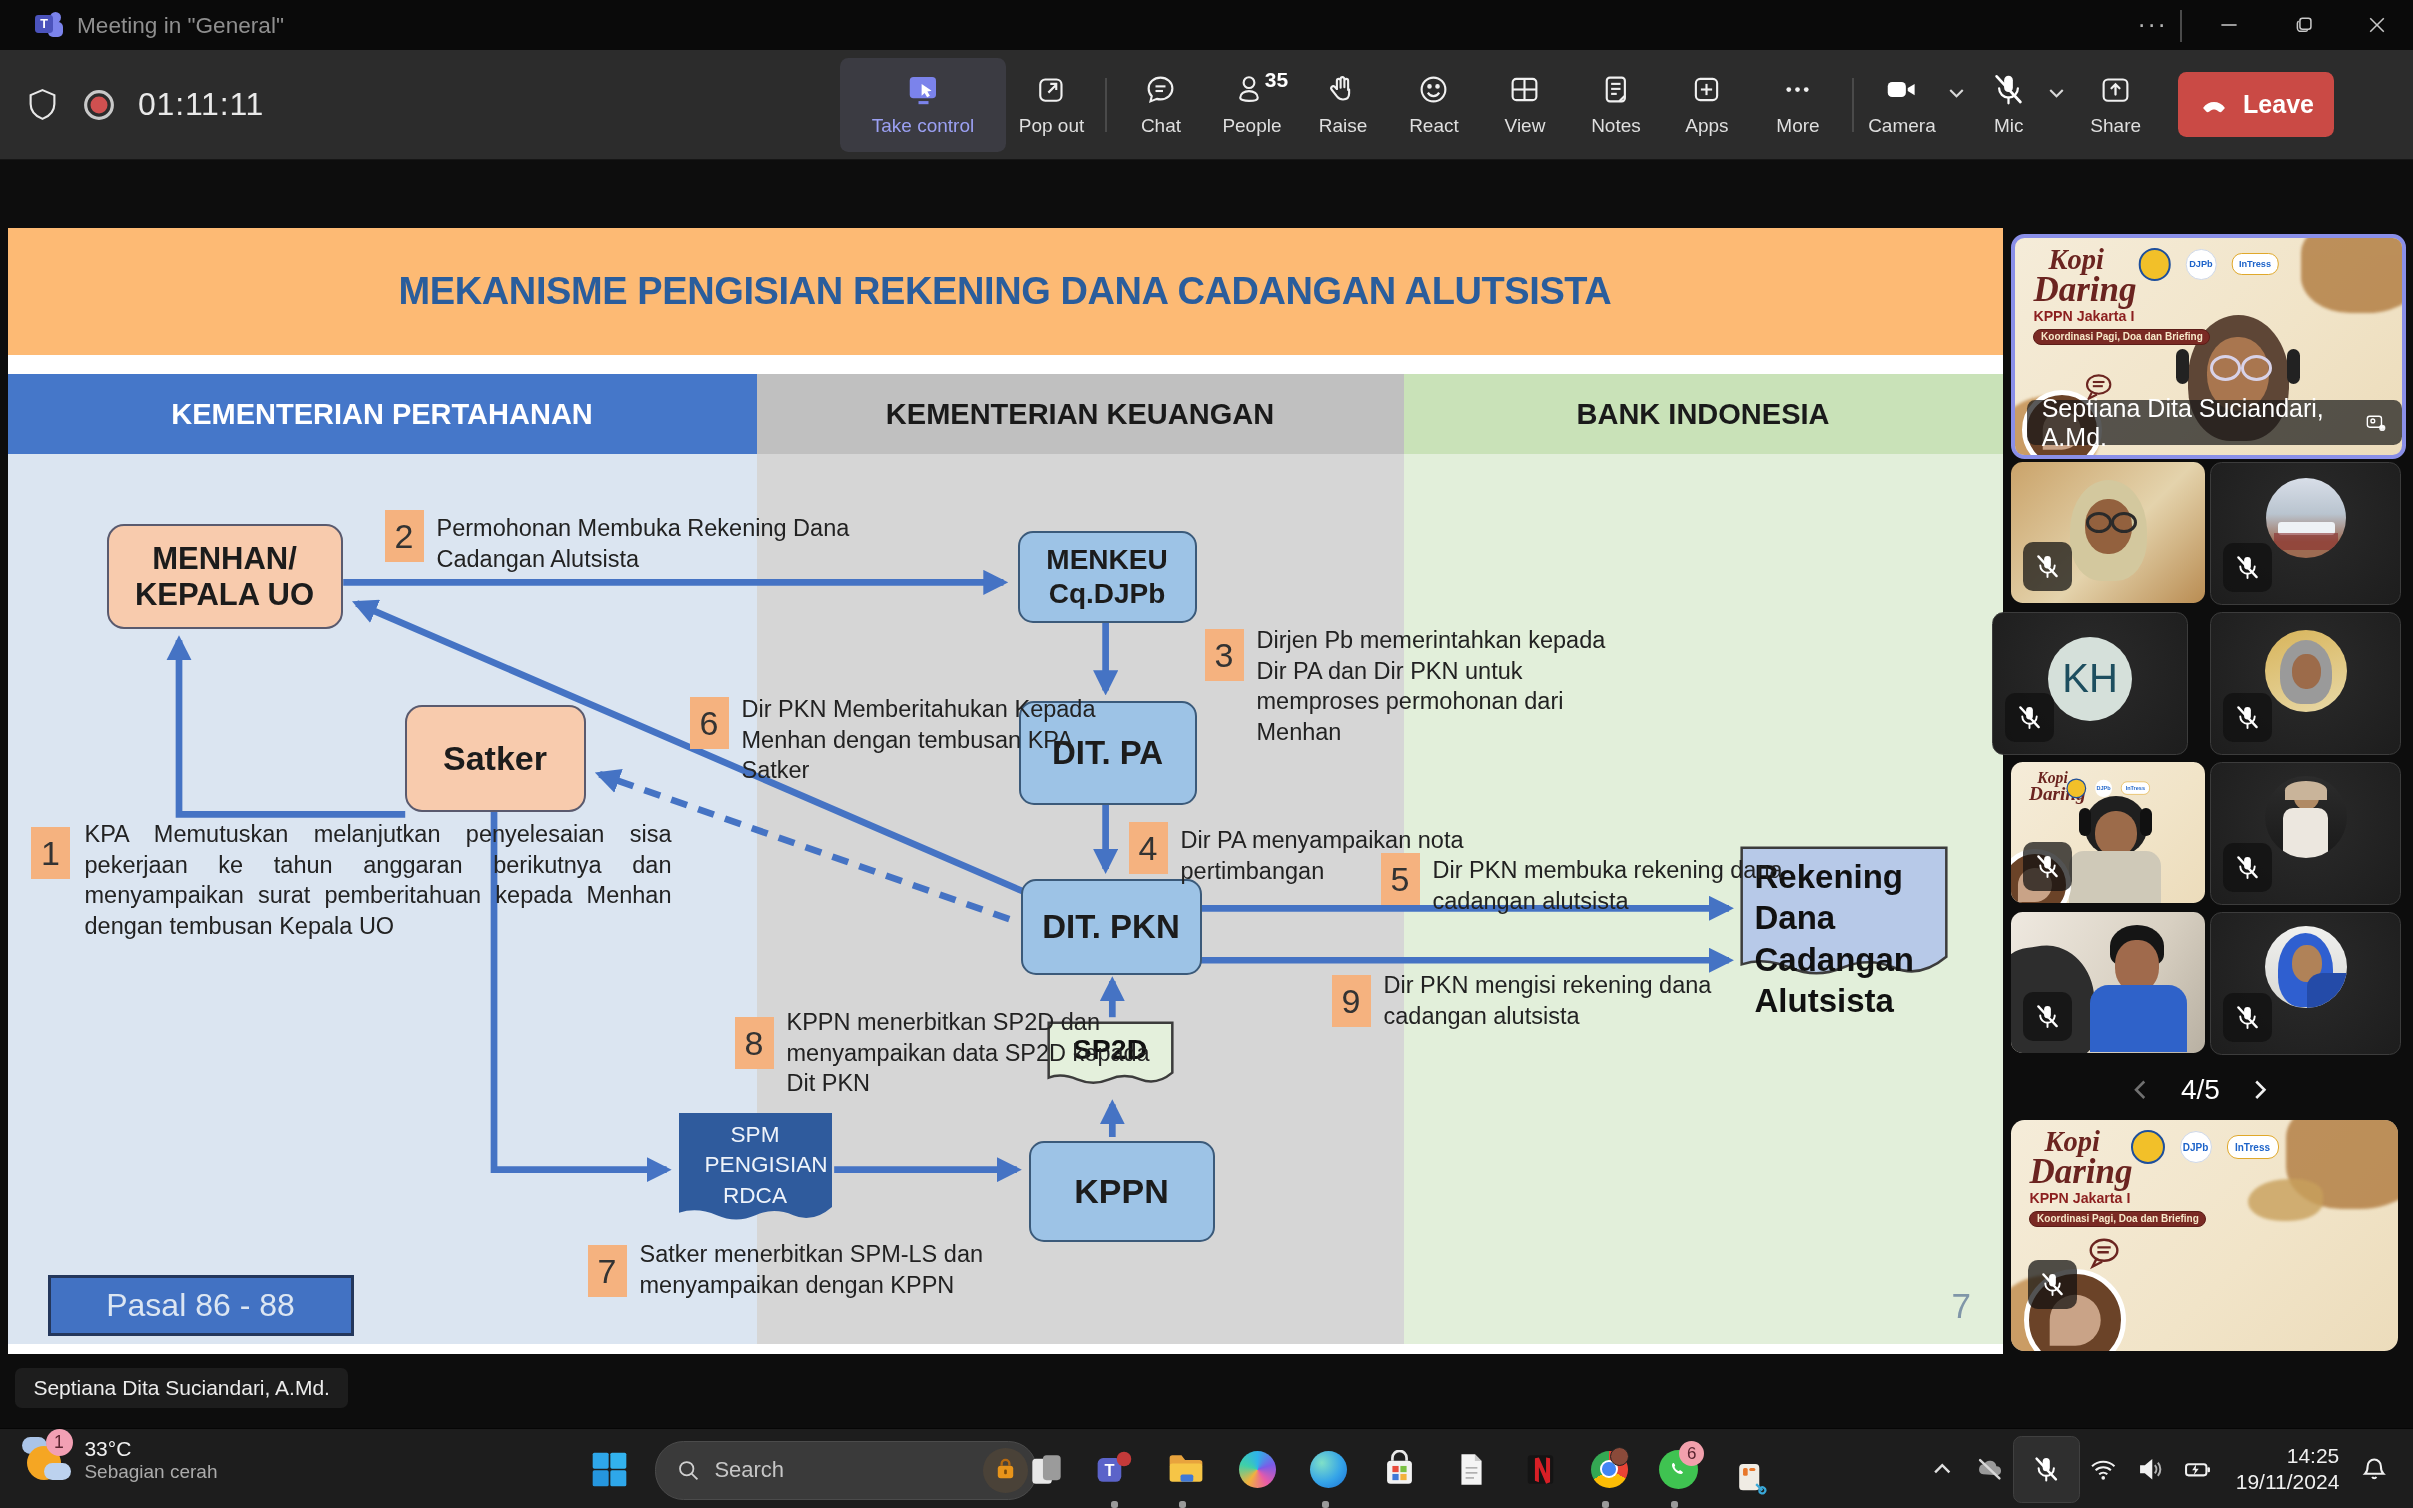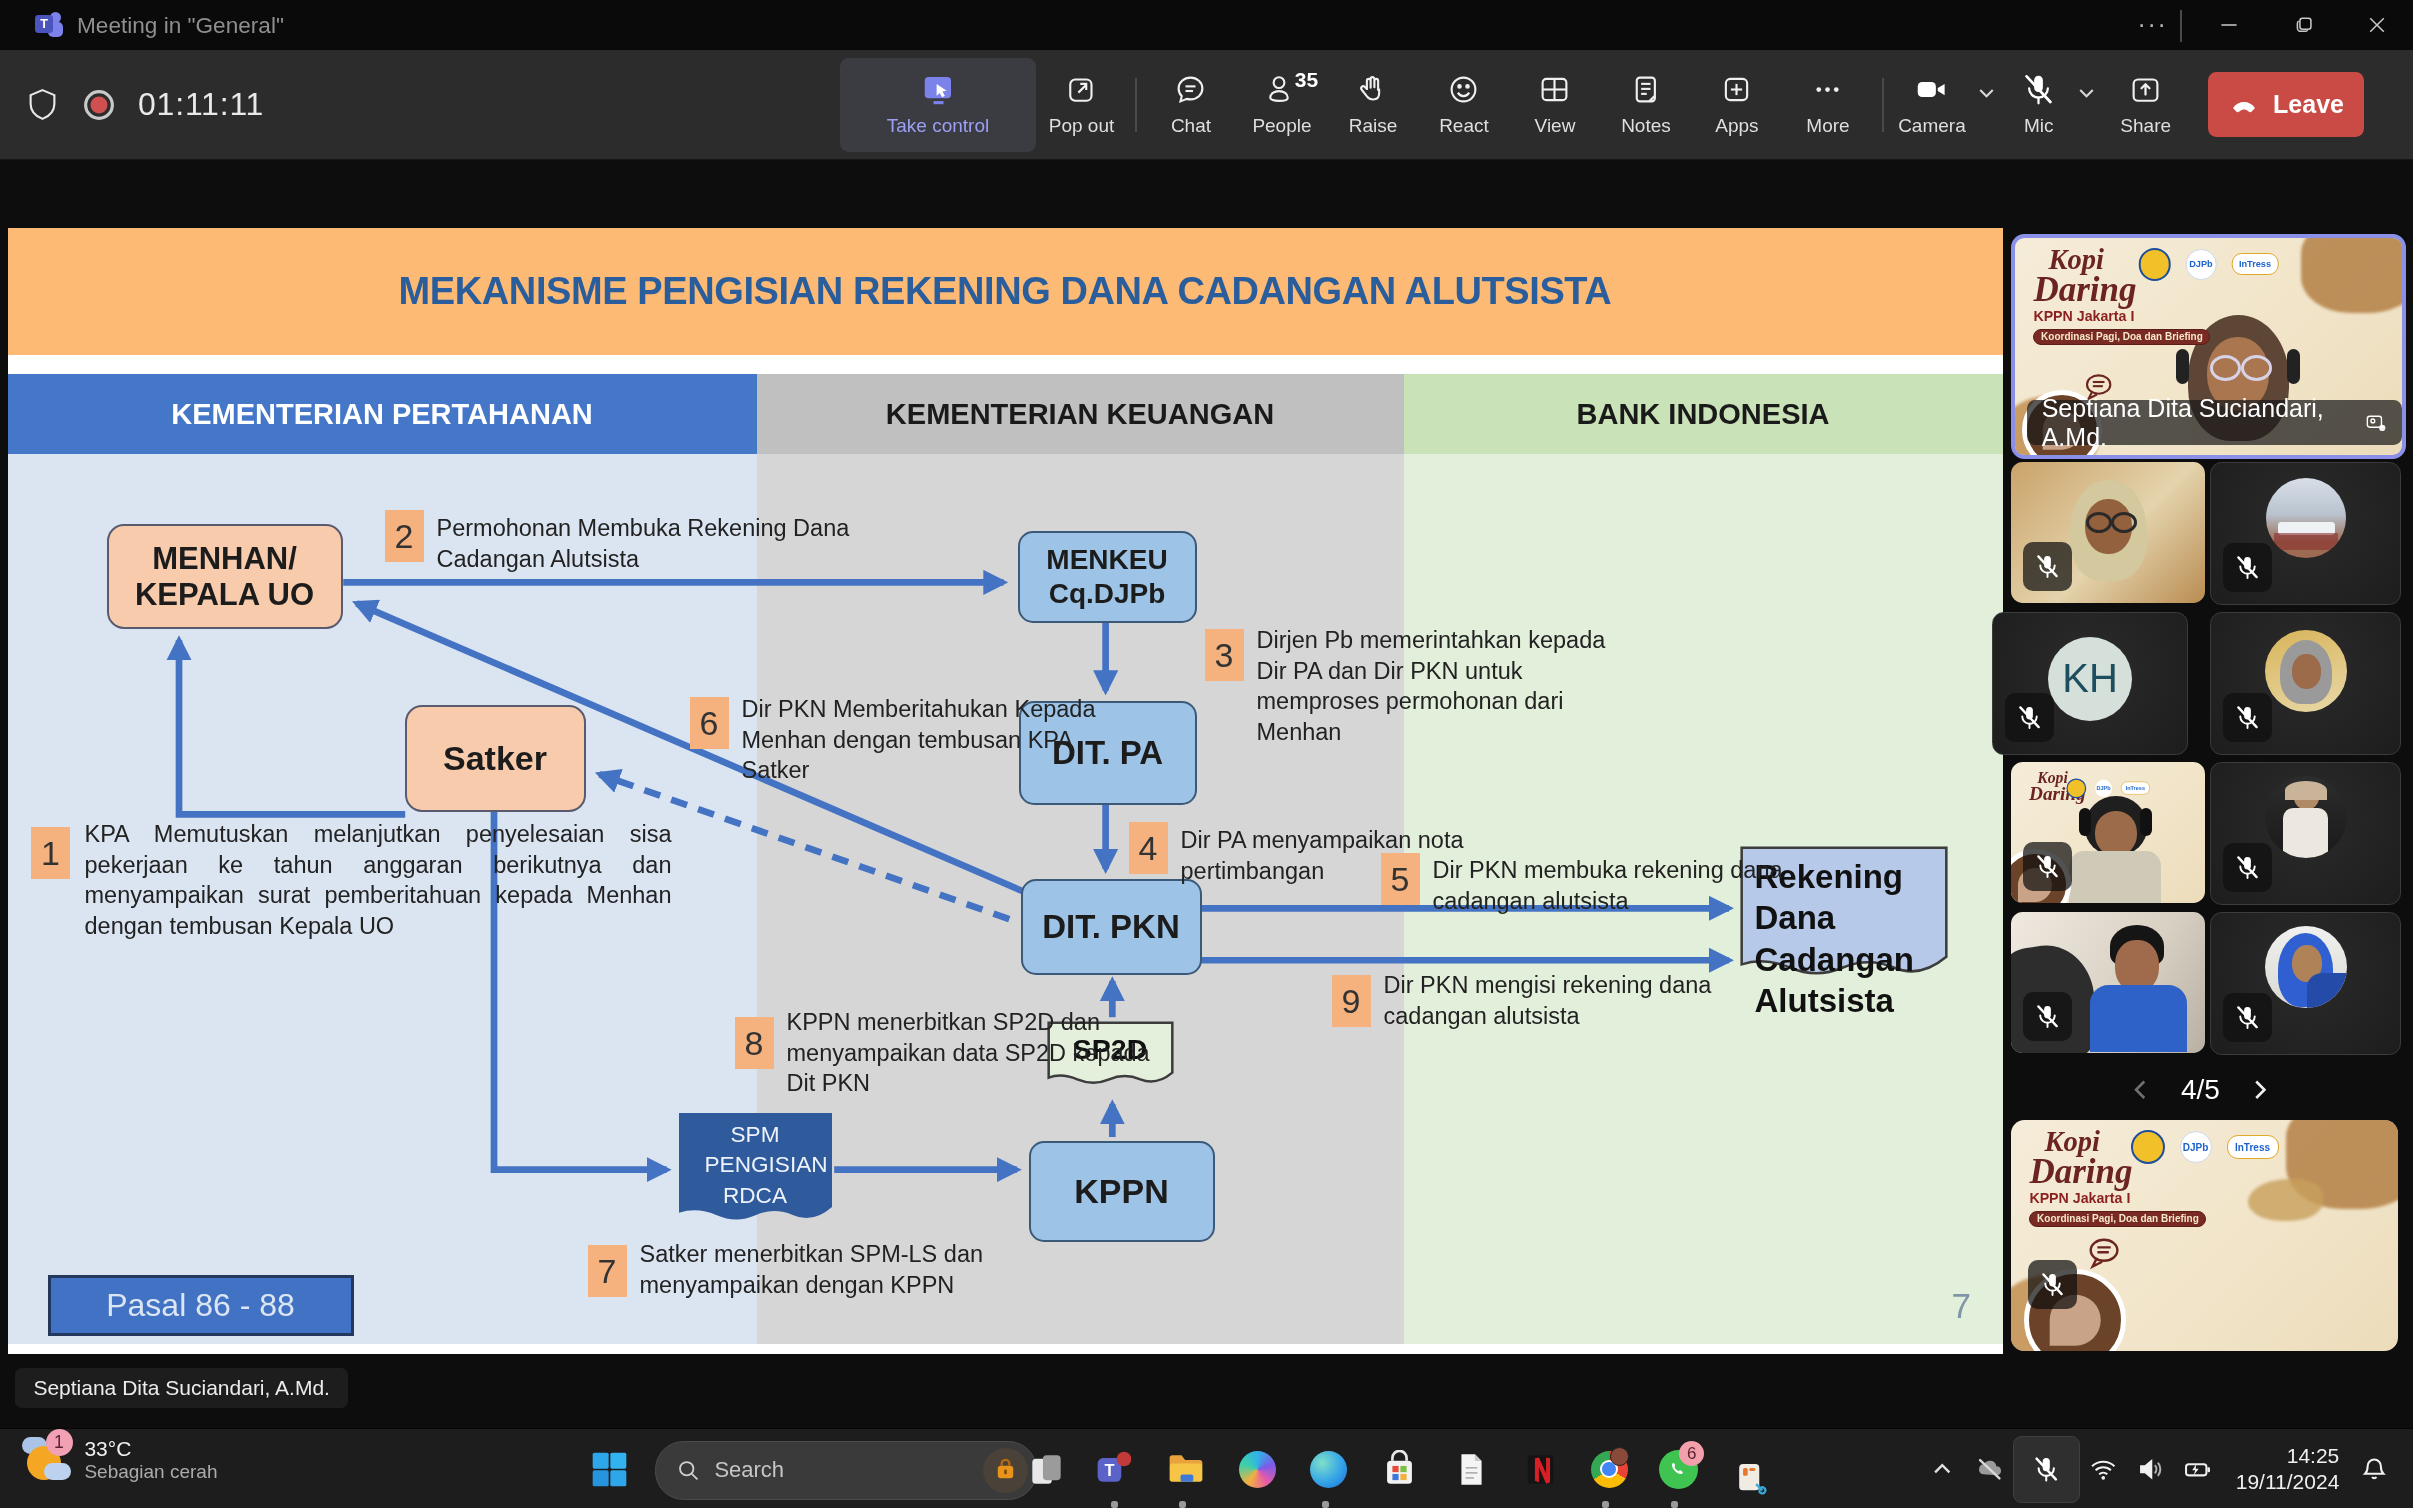--- a/index.html
+++ b/index.html
@@ -21,21 +21,21 @@
   .winbtn svg{width:22px;height:22px;}
 
   
   .toolbar{position:absolute;left:0;top:50px;width:2413px;height:109px;background:#2c2c2c;border-bottom:0.8px solid #161616;}
   .tl-left{position:absolute;left:25px;top:0;height:109px;display:flex;align-items:center;gap:22px;}
   .timer{color:#e9e9e9;font-size:32px;letter-spacing:0.8px;}
   .tb-center{position:absolute;left:840px;top:0;height:109px;display:flex;align-items:center;}
   .tbtn{display:flex;flex-direction:column;align-items:center;justify-content:center;gap:7.5px;width:91px;height:94px;color:#dfdfdf;}
   .tbtn .lbl{font-size:19px;white-space:nowrap;}
   .tbtn svg{width:35px;height:35px;}
-  .tc-pill{background:#3b3b42;border-radius:8.4px;width:196px;}
+  .tc-pill{background:#3b3b42;border-radius:8.4px;width:166px;}
   .tc-pill .lbl{color:#9ba0f3;}
   .vsep{width:1.7px;height:54px;background:#4a4a4a;margin:0 8.4px;}
   .grp{display:flex;align-items:center;}
   .chev{width:25px;height:25px;margin:0 6.7px 25px 1.7px;}
   .ppl-badge{position:absolute;margin-left:49px;margin-top:-49px;font-size:21px;font-weight:bold;color:#fff;}
   .leave{margin-left:22px;width:156px;height:65px;background:#ca4a45;border-radius:8.4px;display:flex;
     align-items:center;justify-content:center;gap:11.7px;color:#fff;font-size:25px;font-weight:600;}
   .leave svg{width:34px;height:34px;}
 
   

